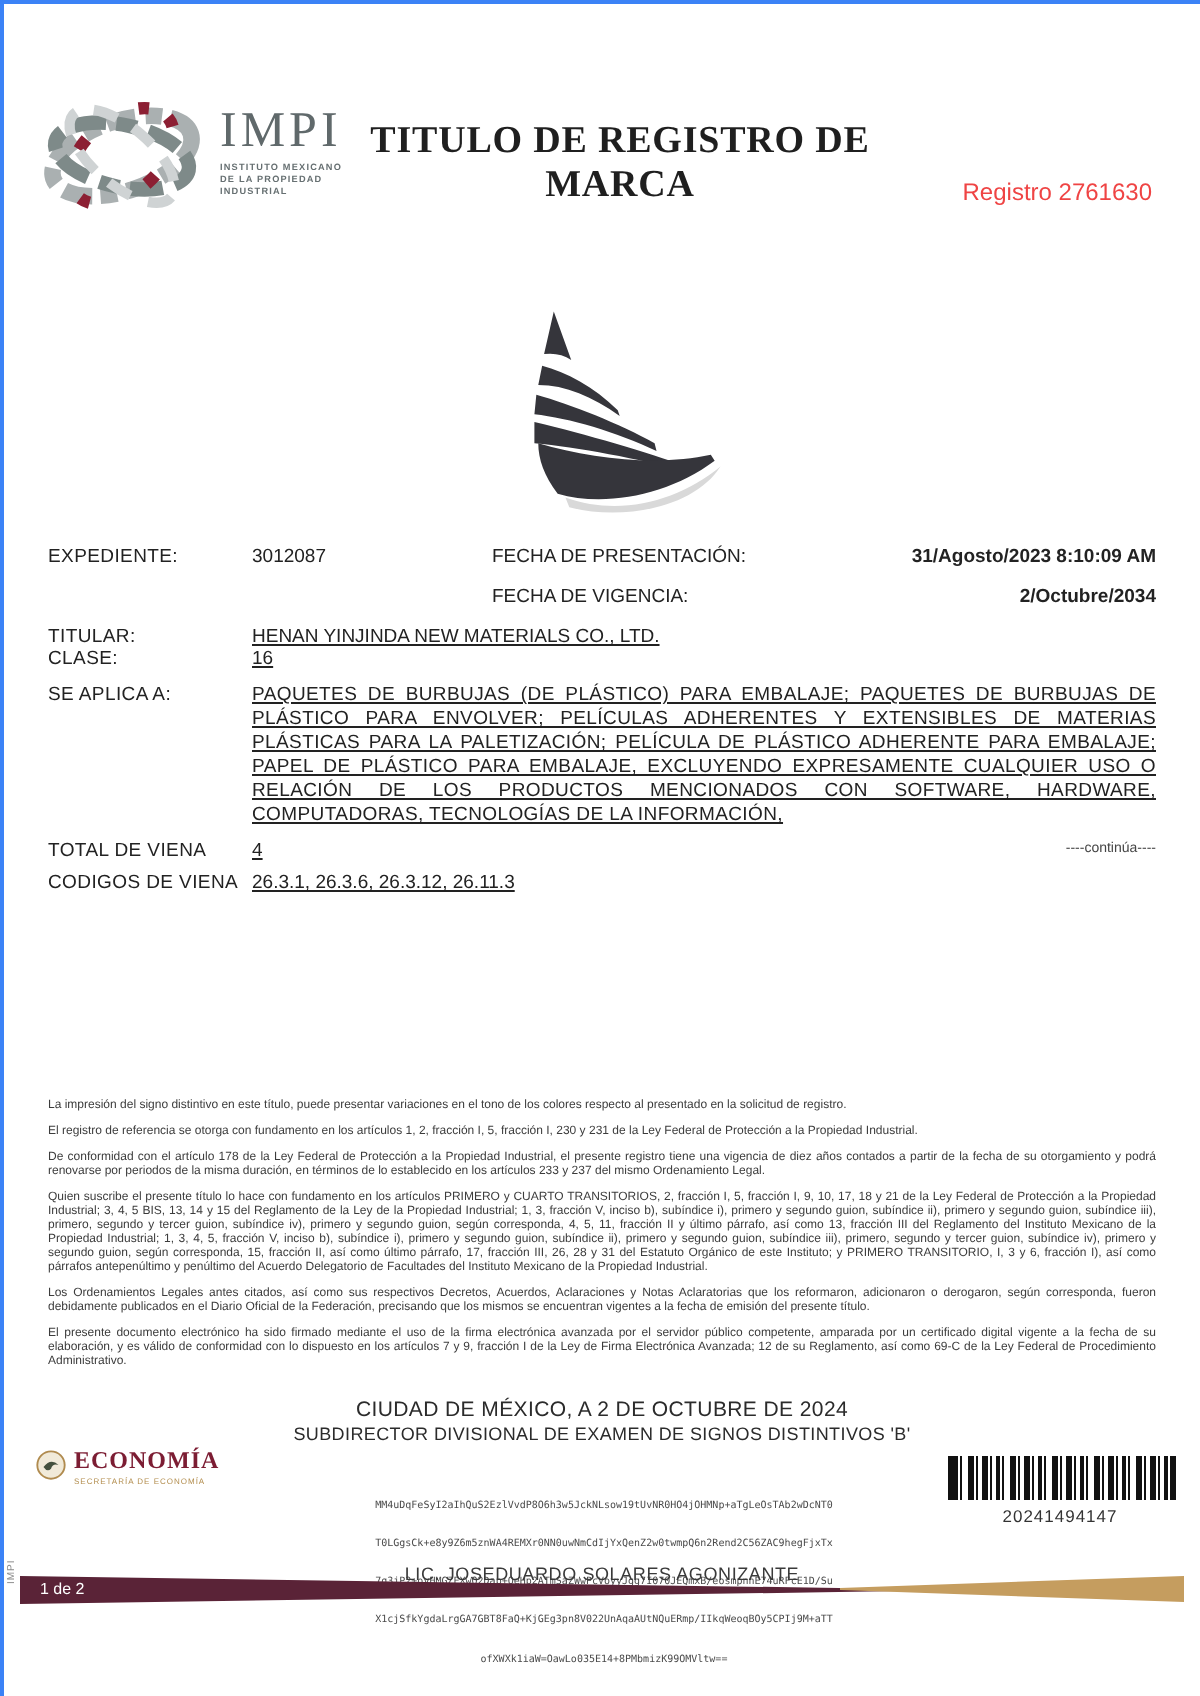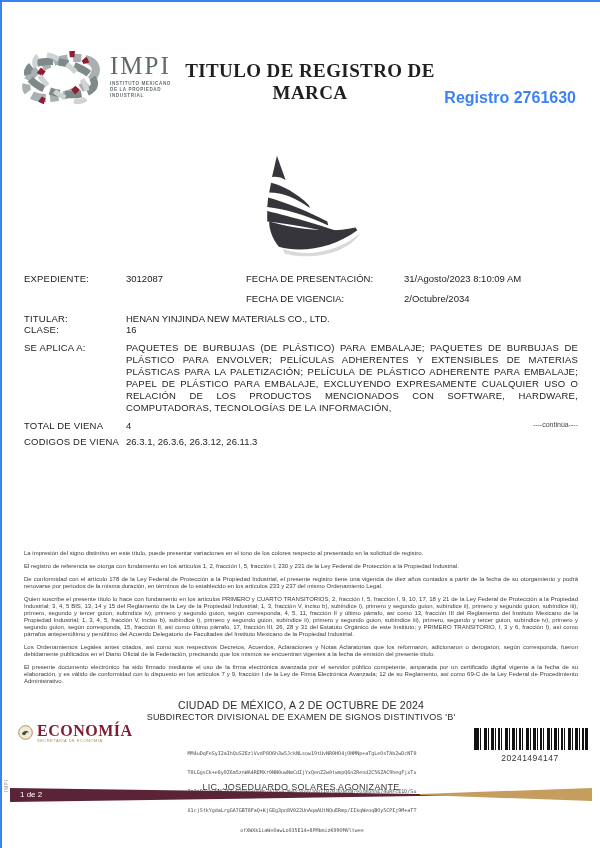--- a/index.html
+++ b/index.html
@@ -8,45 +8,45 @@
     background:#ffffff;border:2px solid #3b82f6;overflow:hidden;
     font-family:"Liberation Sans","DejaVu Sans",sans-serif;color:#2c2c2c;
   }
   
   .impi-logo{position:absolute;left:14px;top:44px;width:90px;height:64px;}
   .impi-wordmark{position:absolute;left:108px;top:52px;width:110px;}
   .impi-acronym{font-family:"Liberation Serif","DejaVu Serif",serif;font-size:25px;color:#60696b;letter-spacing:2px;line-height:24px;}
   .impi-sub{font-size:4.6px;font-weight:bold;color:#677072;letter-spacing:.6px;line-height:6px;margin-top:3px;}
   .doc-title{position:absolute;left:158px;top:58px;width:300px;text-align:center;
     font-size:19px;font-weight:bold;color:#1f1f1f;letter-spacing:.4px;font-family:Liberation Serif, serif;}
-  .registro{position:absolute;right:24px;top:87px;font-size:16px;font-weight:bold;color:#3b82f6;}
+  .registro{position:absolute;right:24px;top:87px;font-size:12px;font-weight:normal;color:#ef4444;}
   
   .mark{position:absolute;left:240px;top:150px;width:126px;height:115px;}
   
   .fields{position:absolute;left:22px;right:22px;top:271px;font-size:9.5px;color:#222;}
   .frow{display:flex;align-items:flex-start;}
   .lab{width:102px;flex:0 0 102px;letter-spacing:.2px;}
   .val{font-weight:normal;}
-  .val-reg{font-weight:normal;}
+  .val-reg{font-weight:normal;text-decoration:underline;}
   .lab2{width:158px;flex:0 0 158px;}
   .spacer{width:102px;flex:0 0 102px;}
-  .val2{flex:1;font-weight:normal;}
+  .val2{flex:1;text-align:right;font-weight:bold;}
   .grow{flex:1;}
   .just{text-align:justify;line-height:12px;letter-spacing:.2px;}
   .continua{flex:0 0 auto;font-size:7px;color:#444;align-self:flex-start;margin-top:1px;}
   
   .legal{position:absolute;left:22px;right:22px;top:548px;font-size:6px;line-height:7px;color:#3c3c3c;}
   .legal p{margin:0 0 6px 0;text-align:justify;}
   
   .citydate{position:absolute;left:0;right:0;top:697px;text-align:center;font-size:10.5px;color:#2b2b2b;letter-spacing:.2px;}
   .subdirector{position:absolute;left:0;right:0;top:710px;text-align:center;font-size:9px;color:#2b2b2b;letter-spacing:.2px;}
   
   .economia{position:absolute;left:16px;top:722px;display:flex;align-items:flex-start;}
   .econ-emblem{width:15px;height:15px;margin-right:4px;margin-top:1px;}
-  .econ-name{font-family:"Liberation Serif","DejaVu Serif",serif;font-size:16px;font-weight:bold;color:#7c1d33;letter-spacing:.5px;line-height:13px;}
+  .econ-name{font-family:"Liberation Serif","DejaVu Serif",serif;font-size:12px;font-weight:bold;color:#7c1d33;letter-spacing:.5px;line-height:13px;}
   .econ-sub{font-size:4px;color:#b38e4f;letter-spacing:.5px;margin-top:1px;}
   .hash{position:absolute;left:152px;width:296px;top:735px;text-align:center;
     font-family:"DejaVu Sans Mono","Liberation Mono",monospace;font-size:5px;line-height:6.4px;color:#4a4a4a;white-space:pre;}
   .barcode-wrap{position:absolute;right:14px;top:726px;width:112px;text-align:center;}
   .bars{height:22px;width:108px;margin:0 auto;
     border-left:3px solid #111;border-right:3px solid #111;
     background:repeating-linear-gradient(90deg,
       #111 0 2px,#fff 2px 3px,#111 3px 4px,#fff 4px 7px,
       #111 7px 10px,#fff 10px 11px,#111 11px 12px,#fff 12px 14px,
       #111 14px 17px,#fff 17px 18px,#111 18px 19px,#fff 19px 21px);}

